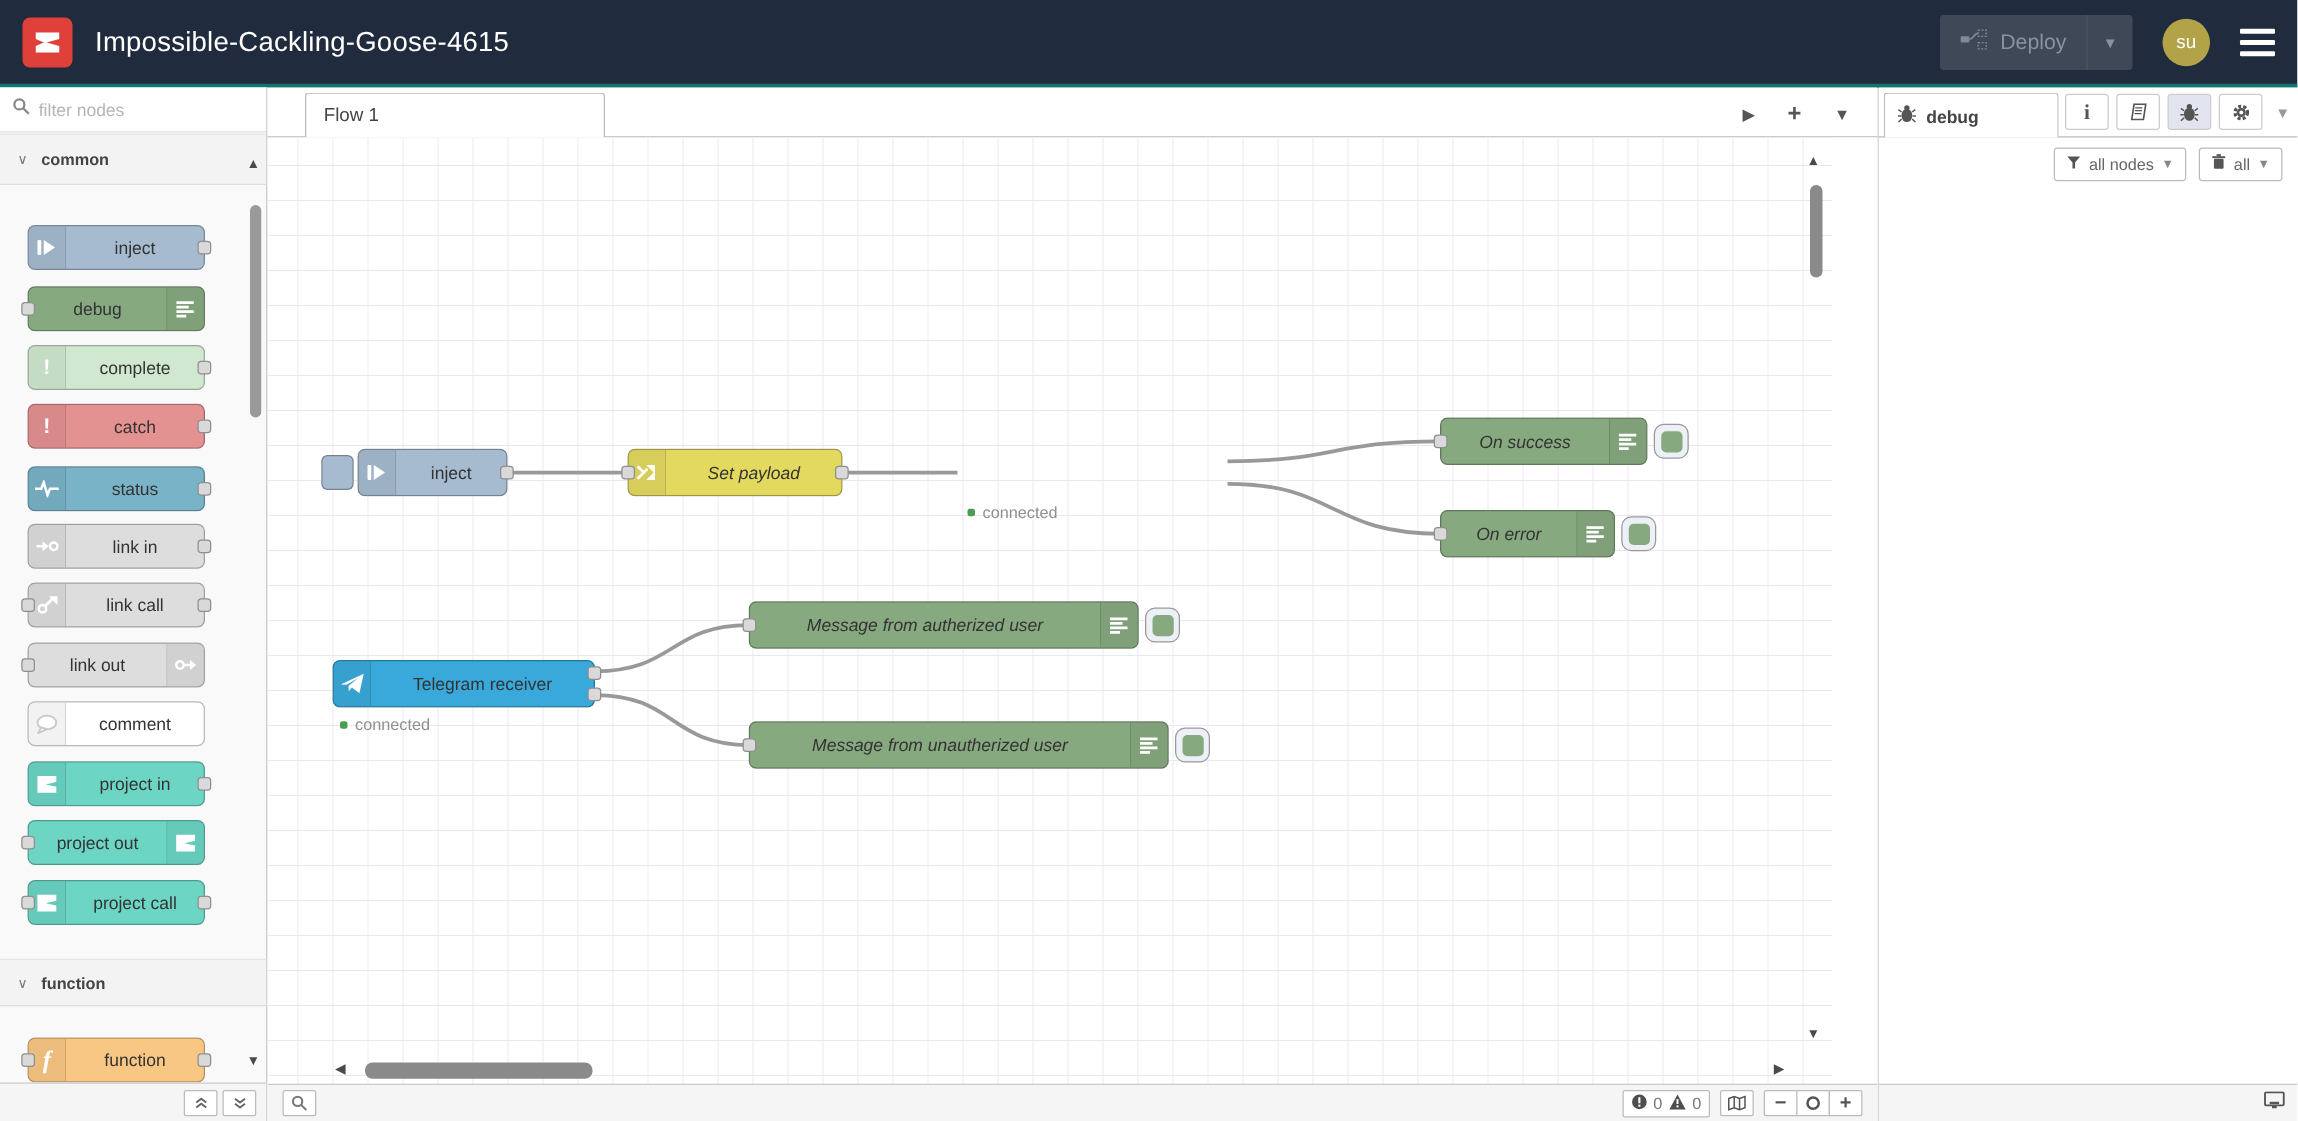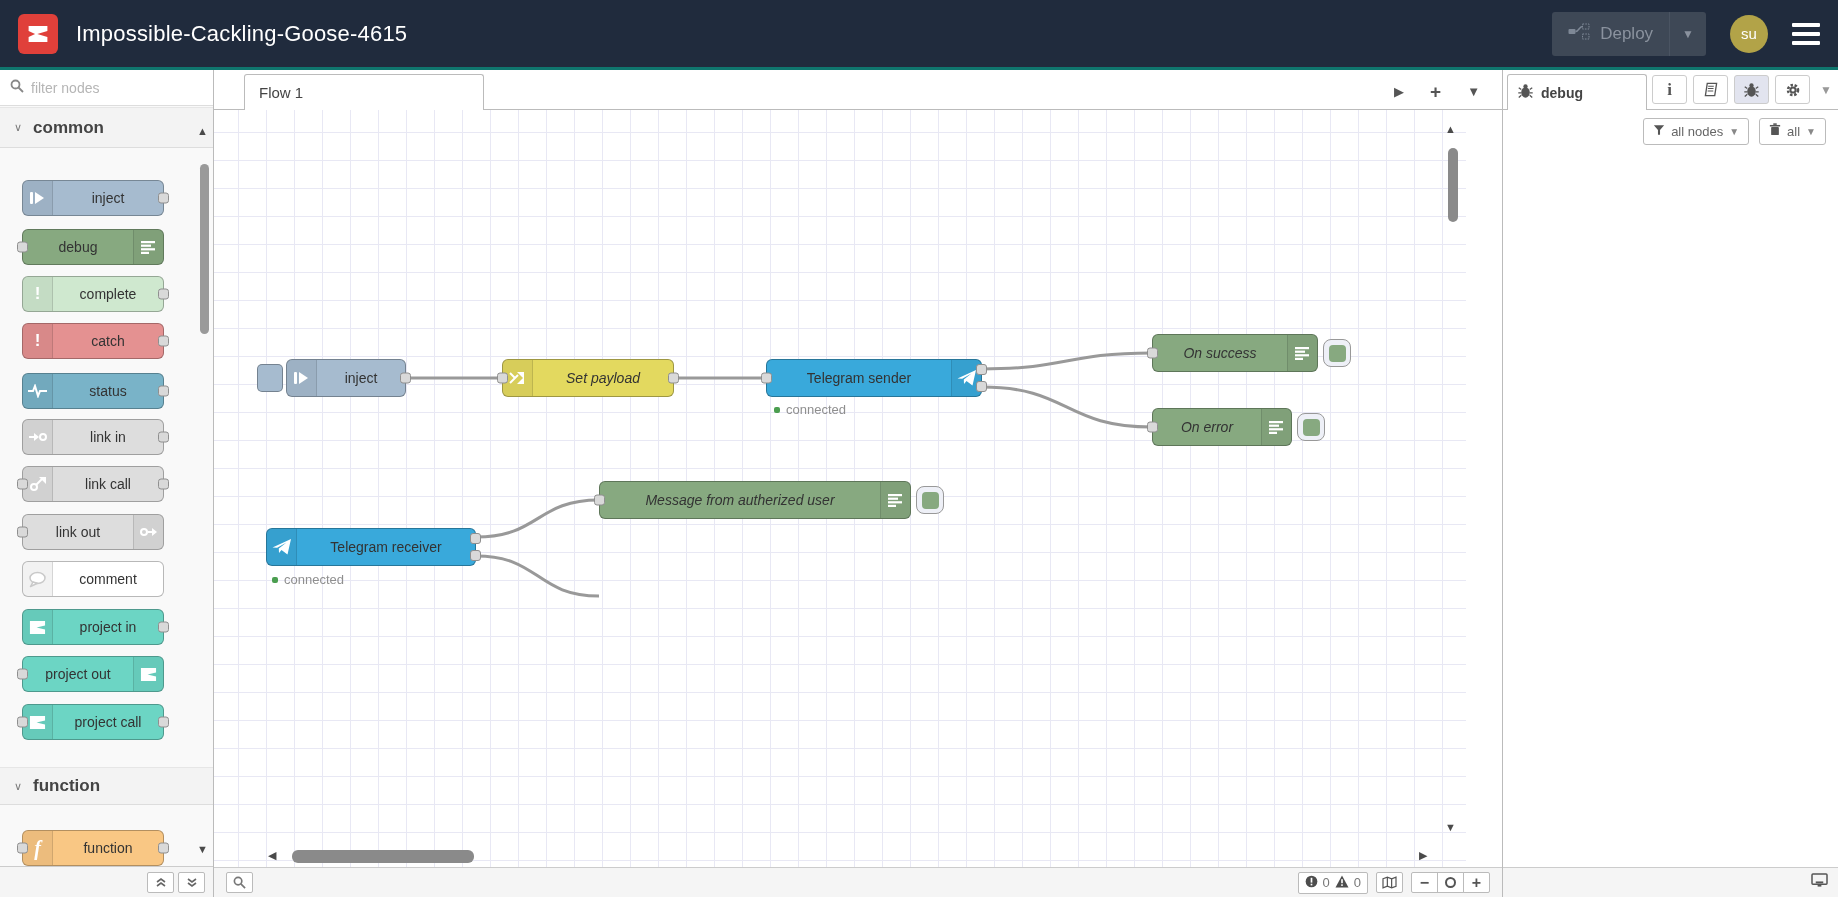--- a/index.html
+++ b/index.html
@@ -31,21 +31,21 @@
     border-right:1px solid #bbb; flex:0 0 auto; }
   .p-search { position:absolute; top:0; left:0; right:0; height:36px; background:#fff;
     border-bottom:1px solid #ddd; display:flex; align-items:center; padding:0 10px; gap:7px;}
   .p-search input { border:none; outline:none; font-size:14px; color:#555; width:150px;
     background:transparent; font-family:"Liberation Sans", sans-serif;}
   .p-search input::placeholder { color:#b5b5b5; }
   .p-cat { position:absolute; left:0; right:0; background:#f3f3f3;
     border-top:1px solid #e6e6e6; border-bottom:1px solid #ddd;
     display:flex; align-items:center; gap:11px; padding-left:14px; }
   .p-cat .chev { color:#7a7a7a; font-size:11px; }
-  .p-cat .cat-lbl { font-size:17px; font-weight:bold; color:#444; }
+  .p-cat .cat-lbl { font-size:13px; font-weight:bold; color:#444; }
 
   .pnode { position:absolute; left:22px; width:142px; height:36px; border-radius:6px;
     border:1px solid rgba(0,0,0,0.28); display:flex; align-items:center;
     font-size:14px; color:#333; cursor:grab; box-shadow:0 0 0 0; }
   .icon-sec { width:30px; align-self:stretch; display:flex; align-items:center;
     justify-content:center; background:rgba(0,0,0,0.05); flex:0 0 auto;}
   .icon-sec.l { border-right:1px solid rgba(0,0,0,0.12); border-radius:5px 0 0 5px;}
   .icon-sec.r { border-left:1px solid rgba(0,0,0,0.12); border-radius:0 5px 5px 0;}
   .plbl { flex:1; text-align:center; white-space:nowrap; padding:0 6px; }
   .port { position:absolute; width:11px; height:11px; background:#d9d9d9;
@@ -399,31 +399,20 @@
               <path d="M1 13 L9 5" stroke="#fff" stroke-width="2"></path>
               <path d="M8 2 l7 0 0 7 -3 -3 -4 -4z" fill="#fff"></path>
               <path d="M1 3 L6 8" stroke="#fff" stroke-width="2"></path>
               <path d="M8 14 l7 0 0 -7 -3 3 -4 4z" fill="#fff"></path>
             </svg>
         </span>
         <span class="flbl it">Set payload</span>
         <span class="fport fout"></span>
       </div>
 
-      <div class="fnode" style="left:552px; top:249px; width:216px; background:#39a9db;">
-        <span class="fport fin"></span>
-        <span class="flbl">Telegram sender</span>
-        <span class="icon-sec r">
-          <svg width="20" height="18" viewBox="0 0 20 18">
-              <path d="M0.5 9.5 L19 1 L15.5 16.5 L9.5 12 L7 15 L6.8 10.6 L14.5 4.5 L5.2 9.8 Z" fill="#fff"></path>
-            </svg>
-        </span>
-        <span class="fport fo1"></span>
-        <span class="fport fo2"></span>
-      </div>
       <div class="node-status" style="left:560px; top:292px;">
         <span class="status-dot"></span>
         <span>connected</span>
       </div>
 
       <div class="fnode" style="left:938px; top:224px; width:166px; background:#87a980;">
         <span class="fport fin"></span>
         <span class="flbl it">On success</span>
         <span class="icon-sec r">
           <svg width="15" height="15" viewBox="0 0 15 15">
@@ -478,20 +467,35 @@
               <rect y="4.6" width="10" height="2.2" fill="#fff"></rect>
               <rect y="8.2" width="14" height="2.2" fill="#fff"></rect>
               <rect y="11.8" width="8" height="2.2" fill="#fff"></rect>
             </svg>
         </span>
         <span class="dbg-toggle">
             <span class="inner"></span>
           </span>
       </div>
 
+      <div class="fnode" style="left:385px; top:467px; width:336px; background:#87a980;">
+        <span class="fport fin"></span>
+        <span class="flbl it">Message from unautherized user</span>
+        <span class="icon-sec r">
+          <svg width="15" height="15" viewBox="0 0 15 15">
+              <rect y="1" width="14" height="2.2" fill="#fff"></rect>
+              <rect y="4.6" width="10" height="2.2" fill="#fff"></rect>
+              <rect y="8.2" width="14" height="2.2" fill="#fff"></rect>
+              <rect y="11.8" width="8" height="2.2" fill="#fff"></rect>
+            </svg>
+        </span>
+        <span class="dbg-toggle">
+            <span class="inner"></span>
+          </span>
+      </div>
 
       <span class="scroll-arrow" style="top:14px; right:46px;">▲</span>
       <div class="scroll-thumb" style="top:38px; right:44px; width:10px; height:74px; background:#8a8a8a;"></div>
       <span class="scroll-arrow" style="bottom:64px; right:46px;">▼</span>
       <span class="scroll-arrow" style="bottom:36px; left:54px;">◀</span>
       <div class="scroll-thumb" style="bottom:34px; left:78px; width:182px; height:13px; background:#8a8a8a;"></div>
       <span class="scroll-arrow" style="bottom:36px; left:1205px;">▶</span>
 
       <div class="cv-footer">
         <span class="sq-btn">

